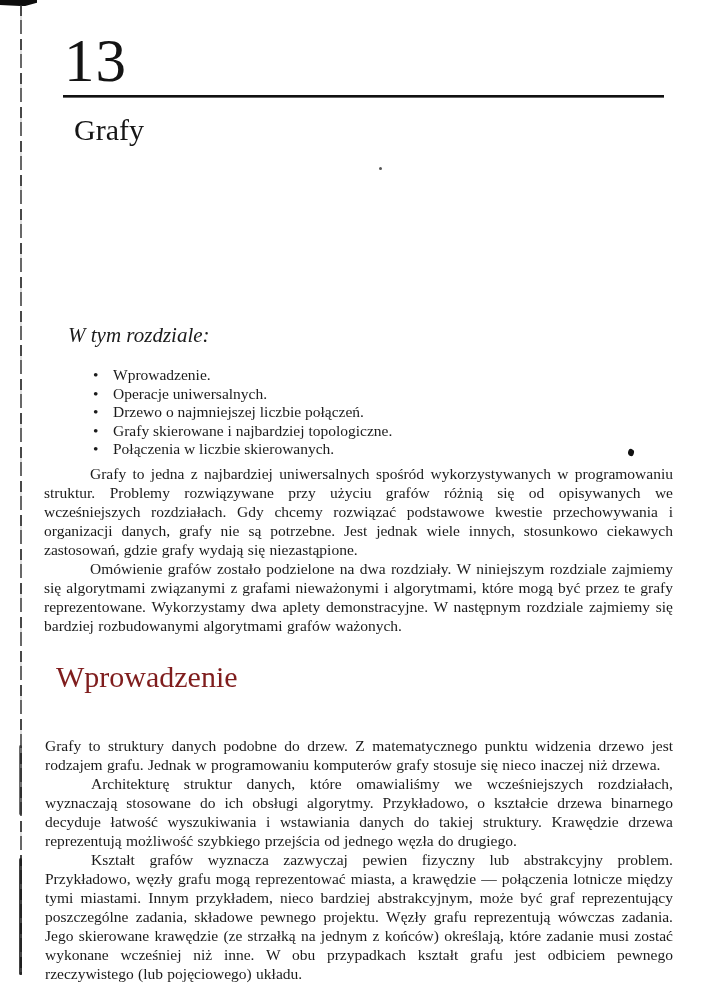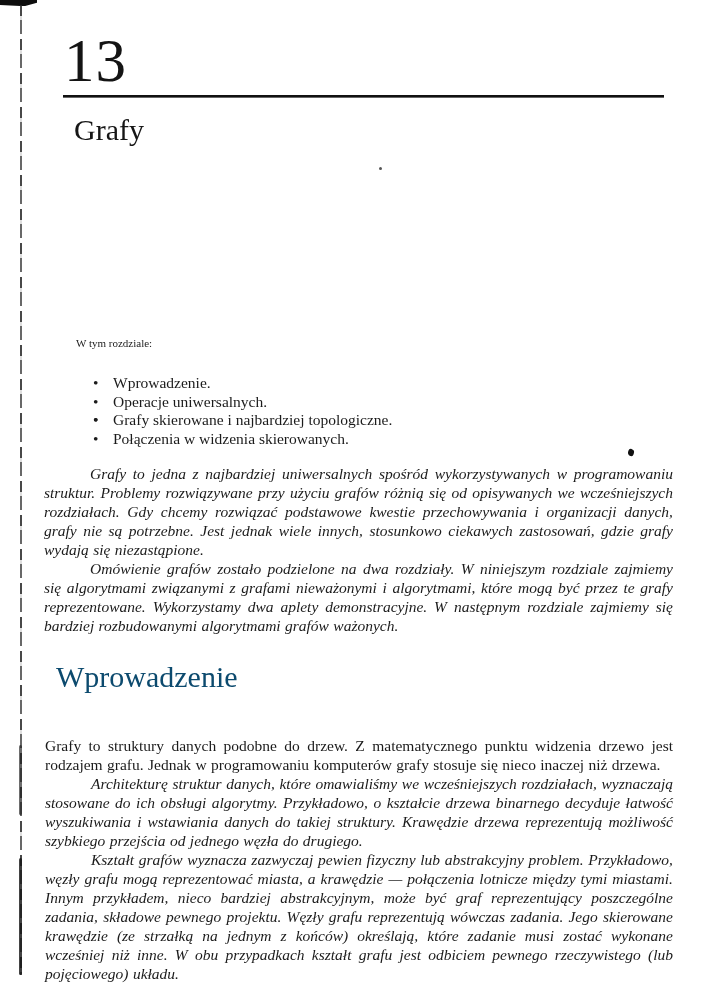--- a/index.html
+++ b/index.html
@@ -92,23 +92,24 @@
     color: #161616;
   }
 
   
   .overview {
     position: absolute;
     left: 64px; top: 322px;
     width: 560px;
   }
   .overview-heading {
-    margin: 12px;
-    font-size: 11px;
+    margin: 4px;
+    font-size: 21px;
     line-height: 19px;
+    font-style: italic;
   }
   .topics {
     list-style: none;
     margin: 21px 0 0 0;
     padding: 0;
   }
   .topics li {
     position: relative;
     padding-left: 49px;
     line-height: 18.5px;
@@ -126,38 +127,37 @@
     left: 44px; top: 464px;
     width: 629px;
   }
   .section-heading {
     position: absolute;
     left: 56px; top: 659px;
     margin: 0;
     font-size: 30px;
     font-weight: normal;
     line-height: 36px;
-    color: #0c4a6e;
+    color: #7f1d1d;
   }
   .section-body {
     position: absolute;
     left: 45px; top: 700px;
     width: 628px;
     margin-top: 36px;
   }
   .para {
     margin: 0;
     font-size: 15.5px;
     line-height: 19px;
     text-align: justify;
     word-spacing: 0.5px;
   }
   .para.indent {
     text-indent: 46px;
-    font-style: italic;
   }
 </style>
 </head>
 <body>
 
 <div class="corner-artifact"></div>
 <div class="edge-line"></div>
 <div class="edge-line-thick-1"></div>
 <div class="edge-line-thick-2"></div>
 <div class="speck-1"></div>
@@ -175,28 +175,29 @@
     <li>
       <span class="bullet">•</span>
       <span>Wprowadzenie.</span>
     </li>
     <li>
       <span class="bullet">•</span>
       <span>Operacje uniwersalnych.</span>
     </li>
     <li>
       <span class="bullet">•</span>
+      <span>Drzewo o najmniejszej liczbie połączeń.</span>
     </li>
     <li>
       <span class="bullet">•</span>
       <span>Grafy skierowane i najbardziej topologiczne.</span>
     </li>
     <li>
       <span class="bullet">•</span>
-      <span>Połączenia w widzenia skierowanych.</span>
+      <span>Połączenia w liczbie skierowanych.</span>
     </li>
   </ul>
 </section>
 
 <section class="intro">
   <p class="para indent">Grafy to jedna z najbardziej uniwersalnych spośród wykorzystywanych w programowaniu struktur. Problemy rozwiązywane przy użyciu grafów różnią się od opisywanych we wcześniejszych rozdziałach. Gdy chcemy rozwiązać podstawowe kwestie przechowywania i organizacji danych, grafy nie są potrzebne. Jest jednak wiele innych, stosunkowo ciekawych zastosowań, gdzie grafy wydają się niezastąpione.</p>
   <p class="para indent">Omówienie grafów zostało podzielone na dwa rozdziały. W niniejszym rozdziale zajmiemy się algorytmami związanymi z grafami nieważonymi i algorytmami, które mogą być przez te grafy reprezentowane. Wykorzystamy dwa aplety demonstracyjne. W następnym rozdziale zajmiemy się bardziej rozbudowanymi algorytmami grafów ważonych.</p>
 </section>
 
 <h2 class="section-heading">Wprowadzenie</h2>

